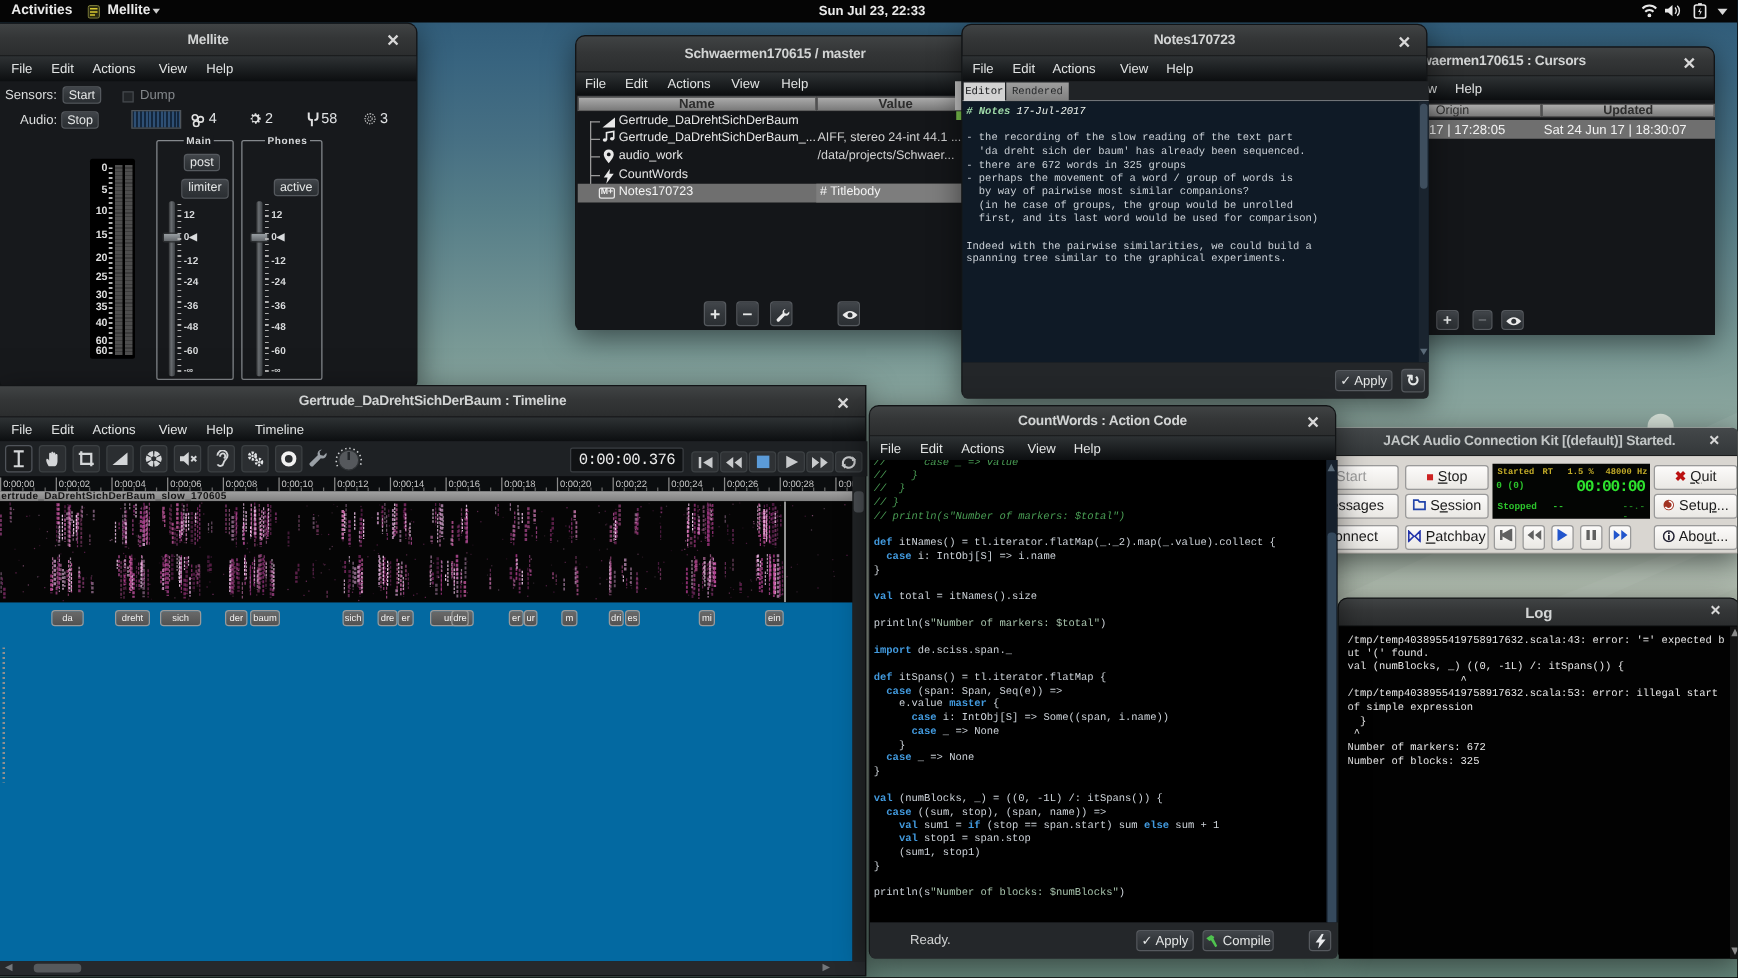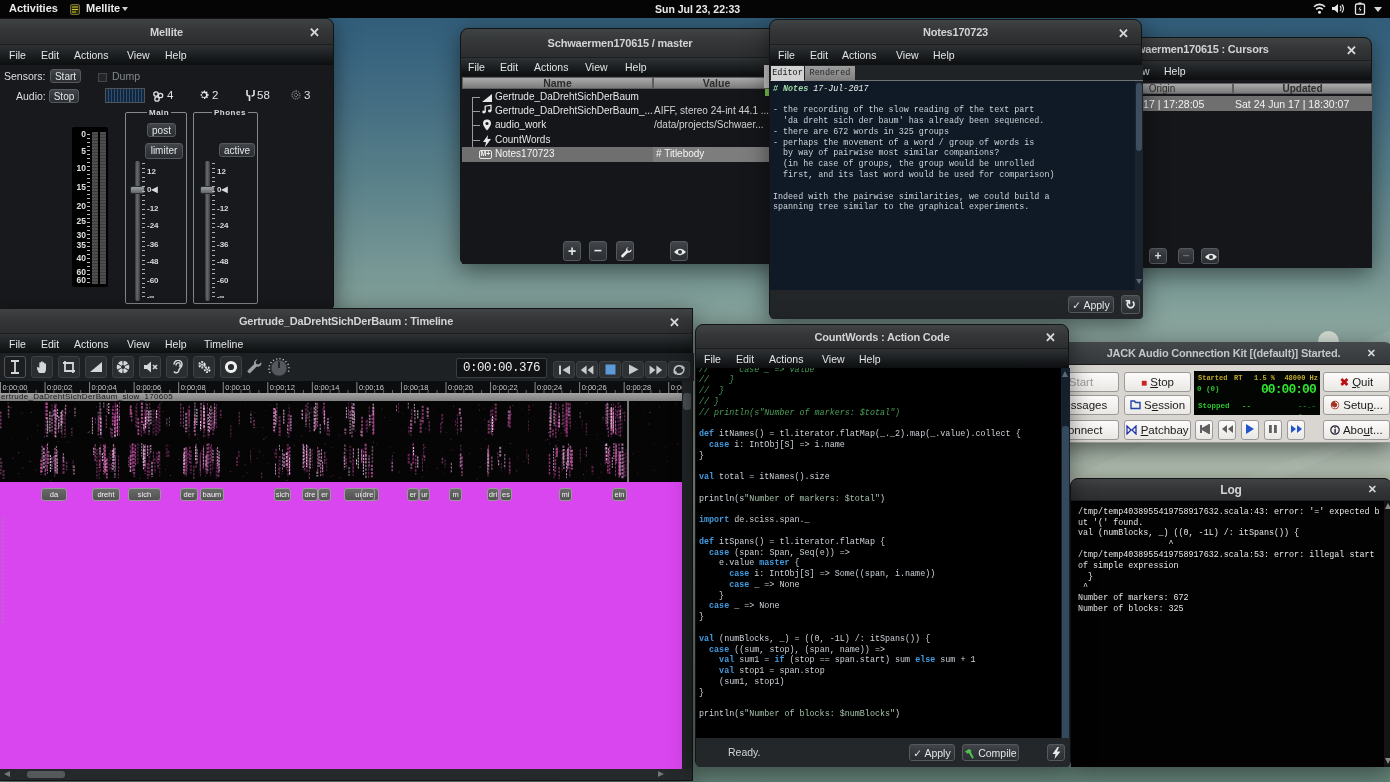--- a/index.html
+++ b/index.html
@@ -524,21 +524,21 @@
           <path d="M650.93 9v3" stroke="#6a6a6a" stroke-width="1"></path>
           <path d="M659.84 9v3" stroke="#6a6a6a" stroke-width="1"></path>
           <path d="M668.75 1v11" stroke="#8a8a8a" stroke-width="1"></path>
           <text x="670.75" y="8.5" font-size="7.5" fill="#cacaca" font-family="Liberation Sans">0:00:30</text>
           <path d="M677.66 9v3" stroke="#6a6a6a" stroke-width="1"></path>
           <path d="M686.57 9v3" stroke="#6a6a6a" stroke-width="1"></path>
           <path d="M695.48 9v3" stroke="#6a6a6a" stroke-width="1"></path>
           <path d="M704.39 9v3" stroke="#6a6a6a" stroke-width="1"></path>
         </svg>
       </div>
-<div class="abs" style="left:0;top:84px;width:682px;height:8px;background:linear-gradient(#a2a2a2,#808080);color:#161616;font-size:8px;font-weight:normal;line-height:8px;overflow:hidden"><span style="margin-left:1px;letter-spacing:0.3px">ertrude_DaDrehtSichDerBaum_slow_170605</span></div>
+<div class="abs" style="left:0;top:84px;width:682px;height:8px;background:linear-gradient(#a2a2a2,#808080);color:#161616;font-size:8px;font-weight:bold;line-height:8px;overflow:hidden"><span style="margin-left:1px;letter-spacing:0.3px">ertrude_DaDrehtSichDerBaum_slow_170605</span></div>
 <div class="abs" style="left:0;top:92px;width:682px;height:81px;background:#050505;overflow:hidden">
         <svg class="abs" style="left:0;top:0" width="682" height="81" viewBox="0 0 682 81">
           <path d="M65.0 6.4v30.0" stroke="#cc5ca4" stroke-width="1.5" stroke-dasharray="2.4 1.2" opacity="0.41"></path>
           <path d="M52.0 3.2v19.0" stroke="#b03a8c" stroke-width="1" stroke-dasharray="2.4 1.2" opacity="0.53"></path>
           <path d="M46.7 1.5v17.0" stroke="#cc5ca4" stroke-width="2" stroke-dasharray="2.4 1.2" opacity="0.86"></path>
           <path d="M52.0 13.8v18.5" stroke="#ee8ed0" stroke-width="1" stroke-dasharray="2.4 1.2" opacity="0.76"></path>
           <path d="M61.4 11.2v20.5" stroke="#e0a8d8" stroke-width="1.5" stroke-dasharray="2.4 1.2" opacity="0.5"></path>
           <path d="M55.7 9.0v27.7" stroke="#ee8ed0" stroke-width="1.5" stroke-dasharray="2.4 1.2" opacity="0.71"></path>
           <path d="M55.9 2.7v26.5" stroke="#8a2e74" stroke-width="2" stroke-dasharray="2.4 1.2" opacity="0.68"></path>
           <path d="M58.6 22.3v9.3" stroke="#e0a8d8" stroke-width="1" stroke-dasharray="2.4 1.2" opacity="0.55"></path>
@@ -1342,21 +1342,21 @@
           <rect x="549.3" y="42.3" width="1" height="1" fill="#c050a0" opacity="0.39"></rect>
           <rect x="57.3" y="26.9" width="1" height="1" fill="#ee8ed0" opacity="0.51"></rect>
           <rect x="549.7" y="61.6" width="1" height="1" fill="#cc5ca4" opacity="0.35"></rect>
           <rect x="301.3" y="34.5" width="1" height="1" fill="#8a2e74" opacity="0.5"></rect>
           <rect x="548.0" y="31.2" width="1" height="1" fill="#ee8ed0" opacity="0.53"></rect>
           <rect x="31.2" y="35.0" width="1" height="1" fill="#8a2e74" opacity="0.27"></rect>
           <rect x="585.9" y="1.9" width="1" height="1" fill="#ee8ed0" opacity="0.3"></rect>
           <rect x="627.5" y="0" width="1" height="81" fill="#e8e8e8"></rect>
         </svg>
       </div>
-<div class="abs" style="left:0;top:173px;width:682px;height:287px;background:#d946ef">
+<div class="abs" style="left:0;top:173px;width:682px;height:287px;background:#0369a1">
 <div class="wb" style="left:41px;width:26px">da</div>
         <div class="wb" style="left:92px;width:28px">dreht</div>
         <div class="wb" style="left:128px;width:33px">sich</div>
         <div class="wb" style="left:180px;width:18px">der</div>
         <div class="wb" style="left:200px;width:24px">baum</div>
         <div class="wb" style="left:274px;width:17px">sich</div>
         <div class="wb" style="left:302px;width:16px">dre</div>
         <div class="wb" style="left:318px;width:13px">er</div>
         <div class="wb" style="left:344px;width:35px">und</div>
         <div class="wb" style="left:361px;width:14px">dre</div>

